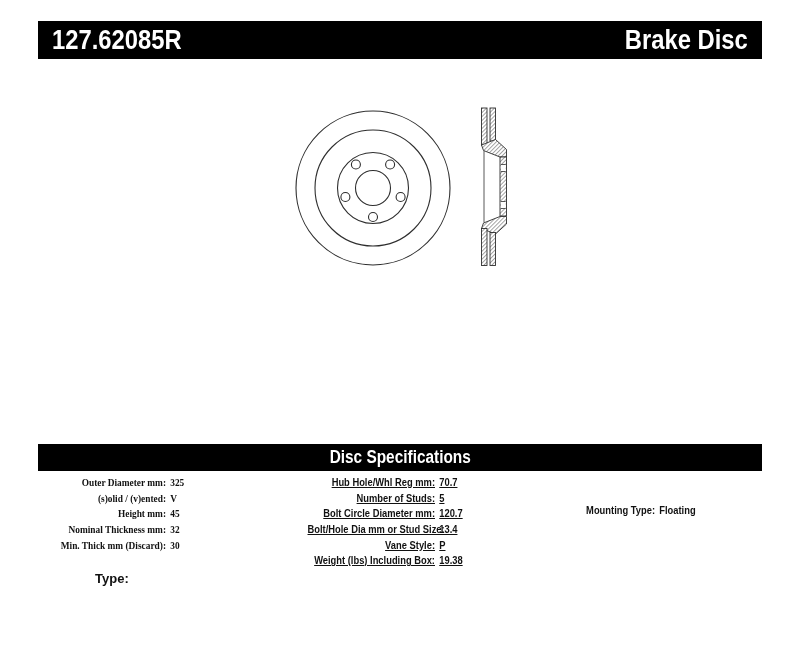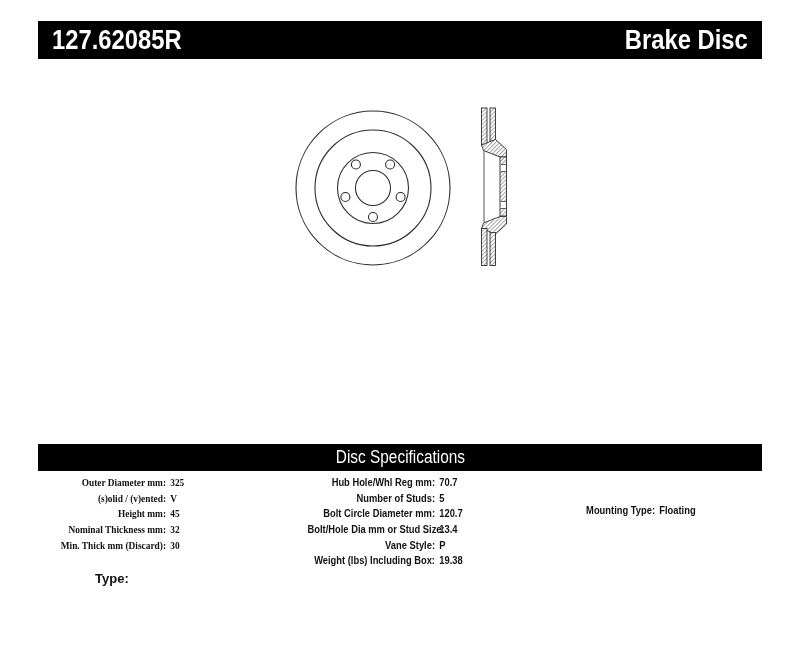--- a/index.html
+++ b/index.html
@@ -21,35 +21,35 @@
     top: 21px; height: 38px;
     justify-content: space-between;
     padding: 0 14px;
     font-size: 28px; font-weight: bold;
   }
   .header-bar .left-text  { transform: scaleX(0.85); transform-origin: left center;  white-space: nowrap; }
   .header-bar .right-text { transform: scaleX(0.85); transform-origin: right center; white-space: nowrap; }
   .spec-bar {
     top: 444px; height: 27px;
     justify-content: center;
-    font-size: 17.5px; font-weight: normal;
+    font-size: 17.5px; font-weight: bold;
   }
   .spec-bar .center-text { transform: scaleX(0.88); transform-origin: center; white-space: nowrap; }
   .drawing-svg { position: absolute; left: 270px; top: 88px; }
   .spec-col {
     position: absolute; top: 475px;
     font-size: 11px; font-weight: bold; color: #111111;
   }
   .spec-row {
     display: flex; align-items: baseline;
     height: 15.7px; line-height: 15.7px;
     white-space: nowrap;
   }
   .col-left  { left: 38px; font-family: Liberation Serif, serif; }
-  .col-mid   { left: 285px; }
+  .col-mid   { left: 285px; text-decoration: underline; }
   .col-right { left: 540px; margin-top: 28px; }
   .col-left  .spec-row { transform: scaleX(0.85); transform-origin: 128px center; }
   .col-mid   .spec-row { transform: scaleX(0.85); transform-origin: 150px center; }
   .col-right .spec-row { transform: scaleX(0.85); transform-origin: 115px center; }
   .col-left  .spec-label { width: 128px; }
   .col-mid   .spec-label { width: 150px; }
   .col-right .spec-label { width: 115px; }
   .spec-label { text-align: right; flex: 0 0 auto; }
   .spec-value { margin-left: 5px; flex: 0 0 auto; }
   .note {

